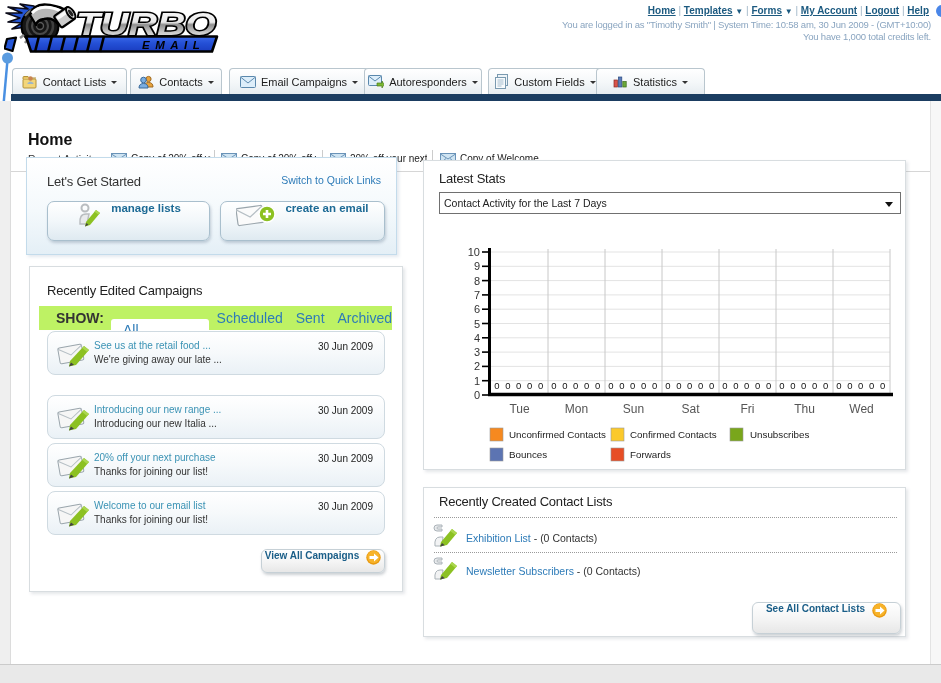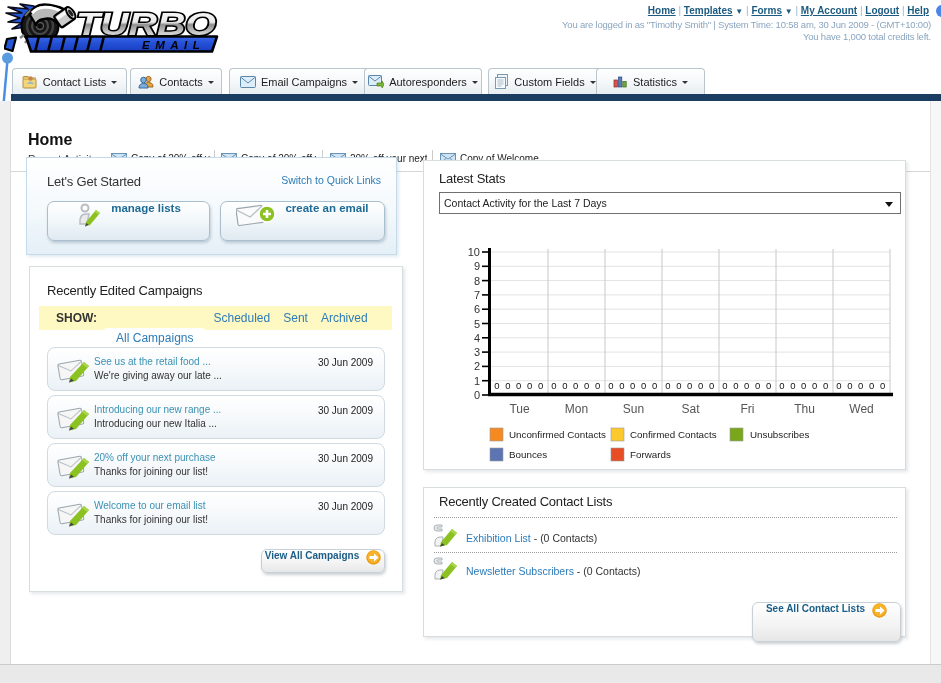--- a/index.html
+++ b/index.html
@@ -38,22 +38,22 @@
        box-shadow:2px 2px 3px rgba(150,170,190,.25);}
   .lgs h2{position:absolute;left:20px;top:16px;margin:0;font-size:13px;letter-spacing:-0.2px;font-weight:normal;color:#333;}
   .lgs .switch{position:absolute;right:15px;top:16px;font-size:10.5px;color:#2d7bb8;}
   .bigbtn{position:absolute;top:43px;height:40px;box-sizing:border-box;border:1px solid #a9bfcd;border-radius:7px;
           background:linear-gradient(180deg,#ffffff 0%,#f2f7fa 50%,#dfeaf1 100%);
           box-shadow:1px 2px 3px rgba(120,140,160,.4);
           display:flex;align-items:flex-start;justify-content:center;gap:9px;
           font-size:11.5px;font-weight:bold;color:#1d6a95;}
   .rec{left:29px;top:266px;width:374px;height:326px;}
   .ptitle{position:absolute;margin:0;font-size:13px;letter-spacing:-0.2px;font-weight:normal;color:#222;}
-  .showbar{position:absolute;left:9px;top:39px;width:353px;height:24px;background:#fef9c3;
-           display:flex;align-items:center;font-size:12px;color:#2d7bb8;}
+  .showbar{position:absolute;left:9px;top:39px;width:353px;height:24px;background:#bef264;
+           display:flex;align-items:center;font-size:14px;color:#2d7bb8;}
   .showbar .lbl{margin-left:17px;font-weight:bold;color:#333;}
   .showbar .pill{margin-left:7px;background:#fff;border-radius:3px;padding:3px 12px;color:#2d7bb8;margin-top:40px;}
   .showbar a{color:#2d7bb8;}
   .camprow{position:absolute;left:17px;width:338px;height:44px;box-sizing:border-box;
            border:1px solid #cfdae1;border-radius:8px;
            background:linear-gradient(180deg,#ffffff 0%,#f6f9fb 50%,#eaf1f6 100%);}
   .camprow .t{position:absolute;left:46px;top:8px;font-size:10px;color:#3a92b4;}
   .camprow .s{position:absolute;left:46px;top:22px;font-size:10px;color:#333;}
   .camprow .d{position:absolute;right:11px;top:9px;font-size:10px;color:#222;}
   .smallbtn{position:absolute;box-sizing:border-box;border:1px solid #c6d0d6;border-radius:6px;
@@ -268,21 +268,21 @@
 
   <div class="panel rec">
     <h2 class="ptitle" style="left:17px;top:16px;">Recently Edited Campaigns</h2>
     <div class="showbar">
       <span class="lbl">SHOW:</span>
       <span class="pill">All Campaigns</span>
       <a href="#" style="margin-left:8px;">Scheduled</a>
       <a href="#" style="margin-left:13px;">Sent</a>
       <a href="#" style="margin-left:13px;">Archived</a>
     </div>
-    <div class="camprow" style="top:80px;padding-left:44px;">
+    <div class="camprow" style="top:64px;padding-left:44px;">
       <svg class="abs" style="left:9px;top:7px;" width="36" height="30" viewBox="0 0 36 30">
         <g transform="rotate(-10 14 16)">
             <rect x="2" y="7" width="24" height="16" rx="1.5" fill="#f6f6f6" stroke="#9aa5ac"></rect>
             <path d="M2 8 L14 16 L26 8" fill="none" stroke="#b5bec4"></path>
           </g>
         <path d="M13 22 L27 7 L32 11 L19 26 L12 27.5 Z" fill="#8cc122"></path>
         <path d="M27 7 L32 11 L30.2 13 L25.2 9 Z" fill="#aad64e"></path>
         <path d="M12 27.5 L14 23.5 L17 25.8 Z" fill="#444"></path>
       </svg>
       <span class="t">See us at the retail food ...</span>
@@ -452,21 +452,21 @@
     <div class="clrow" style="top:44px;"><a href="#">Exhibition List</a> - (0 Contacts)</div>
     <div class="dotline" style="top:64px;"></div>
     <svg class="abs" style="left:9px;top:69px;" width="26" height="24" viewBox="0 0 26 24">
       <path d="M4 1 Q1 1 1 4 Q1 7 4 7 L9 7 L9 5 L5 5 Q4 5 4 4 Q4 3 5 3 L9 3 L9 1 Z" fill="#e8eaec" stroke="#aab2b8"></path>
       <path d="M2 22 Q1 13 7 13 L10 13 L9 22 Z" fill="#f2f3f4" stroke="#aab2b8"></path>
       <path d="M8 18 L19 5 L24 9 L14 21 L7 22.5 Z" fill="#8cc122"></path>
       <path d="M19 5 L24 9 L22.3 11 L17.3 7 Z" fill="#aad64e"></path>
       <path d="M7 22.5 L9 19 L11.8 21.2 Z" fill="#444"></path>
     </svg>
     <div class="clrow" style="top:77px;"><a href="#">Newsletter Subscribers</a> - (0 Contacts)</div>
-    <div class="smallbtn" style="left:328px;top:114px;width:149px;height:40px;">
+    <div class="smallbtn" style="left:328px;top:114px;width:149px;height:32px;">
       <span>See All Contact Lists</span>
       <svg width="15" height="15" viewBox="0 0 15 15">
           <circle cx="7.5" cy="7.5" r="7.2" fill="#e8990f"></circle>
           <circle cx="7.5" cy="7" r="6.2" fill="#f7b32a"></circle>
           <path d="M3.5 6 L8 6 L8 3.5 L12.5 7.5 L8 11.5 L8 9 L3.5 9 Z" fill="#fff"></path>
         </svg>
     </div>
   </div>
 
 </div>

